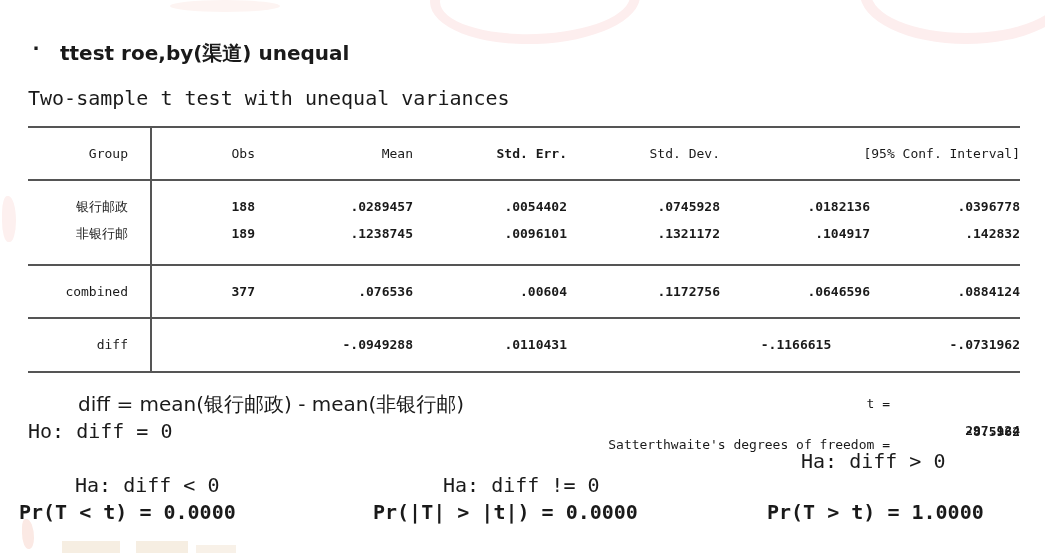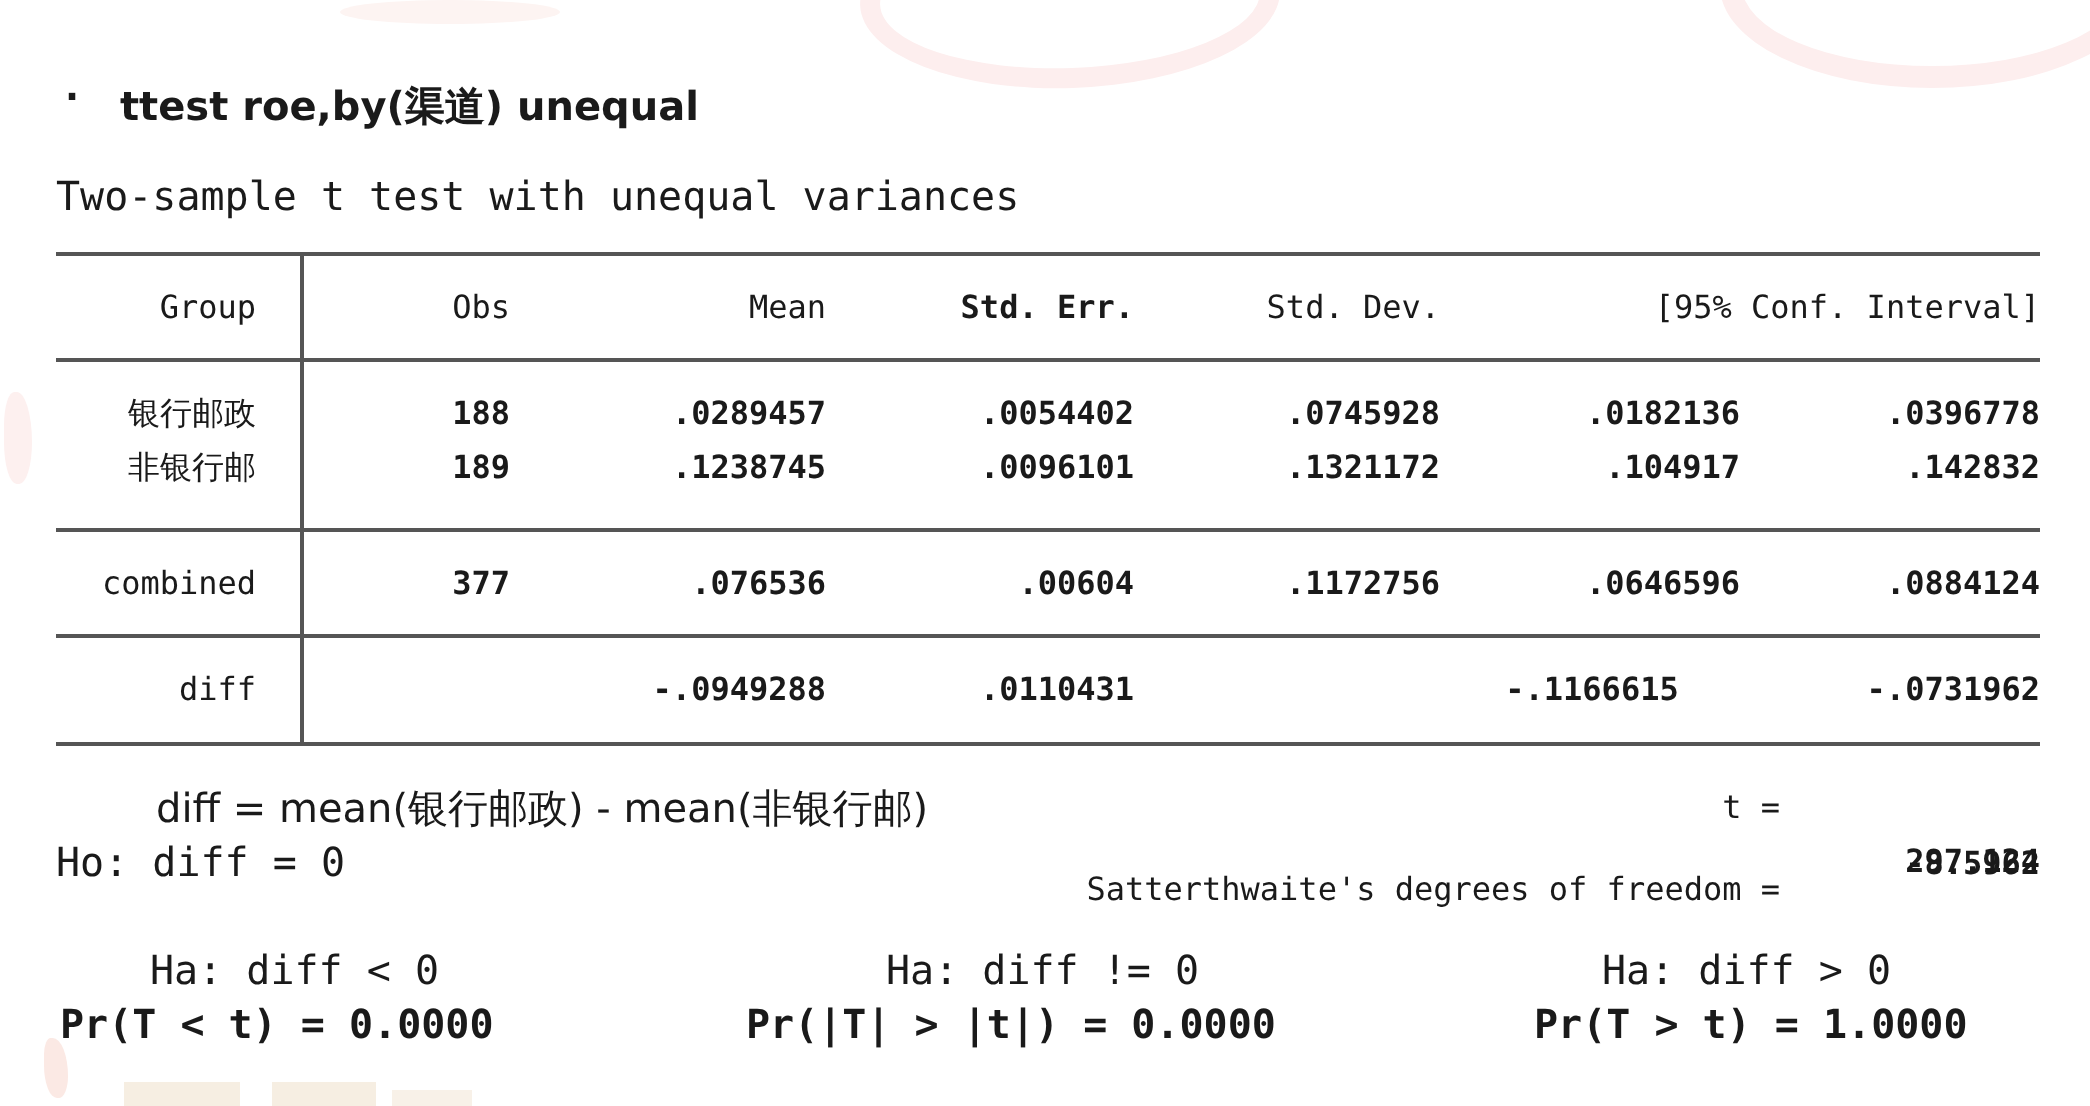--- a/index.html
+++ b/index.html
@@ -93,21 +93,21 @@
   .vrule {
     position: absolute;
     width: 2px;
     background: #555555;
     z-index: 1;
   }
 
   .cell {
     position: absolute;
     white-space: pre;
-    font-size: 16px;
+    font-size: 13px;
     line-height: 22px;
     text-align: right;
   }
 </style>
 </head>
 <body>
 
 <div id="screen">
 
   <div class="wm wm-arc-top"></div>
@@ -175,20 +175,20 @@
     <div class="line cjk" style="left:78px; top:393px;">diff = mean(银行邮政) - mean(非银行邮)</div>
     <div class="cell" style="left:790px; top:393px; width:100px;">t =</div>
     <div class="cell bold" style="left:898px; top:393px; width:122px;margin-top:28px;">-8.5962</div>
 
     <div class="line" style="left:28px; top:420px;">Ho: diff = 0</div>
     <div class="cell" style="left:330px; top:420px; width:560px;margin-top:14px;">Satterthwaite's degrees of freedom =</div>
     <div class="cell bold" style="left:898px; top:420px; width:122px;">297.124</div>
 
     <div class="line" style="left:75px; top:474px;">Ha: diff &lt; 0</div>
     <div class="line" style="left:443px; top:474px;">Ha: diff != 0</div>
-    <div class="line" style="left:801px; top:474px;">Ha: diff &gt; 0</div>
+    <div class="line" style="left:801px; top:450px;">Ha: diff &gt; 0</div>
 
-    <div class="line bold" style="left:30px; top:501px;">Pr(T &lt; t) = 0.0000</div>
+    <div class="line bold" style="left:19px; top:501px;">Pr(T &lt; t) = 0.0000</div>
     <div class="line bold" style="left:373px; top:501px;">Pr(|T| &gt; |t|) = 0.0000</div>
     <div class="line bold" style="left:767px; top:501px;">Pr(T &gt; t) = 1.0000</div>
 
   </div>
 </div>
 
 </body></html>

